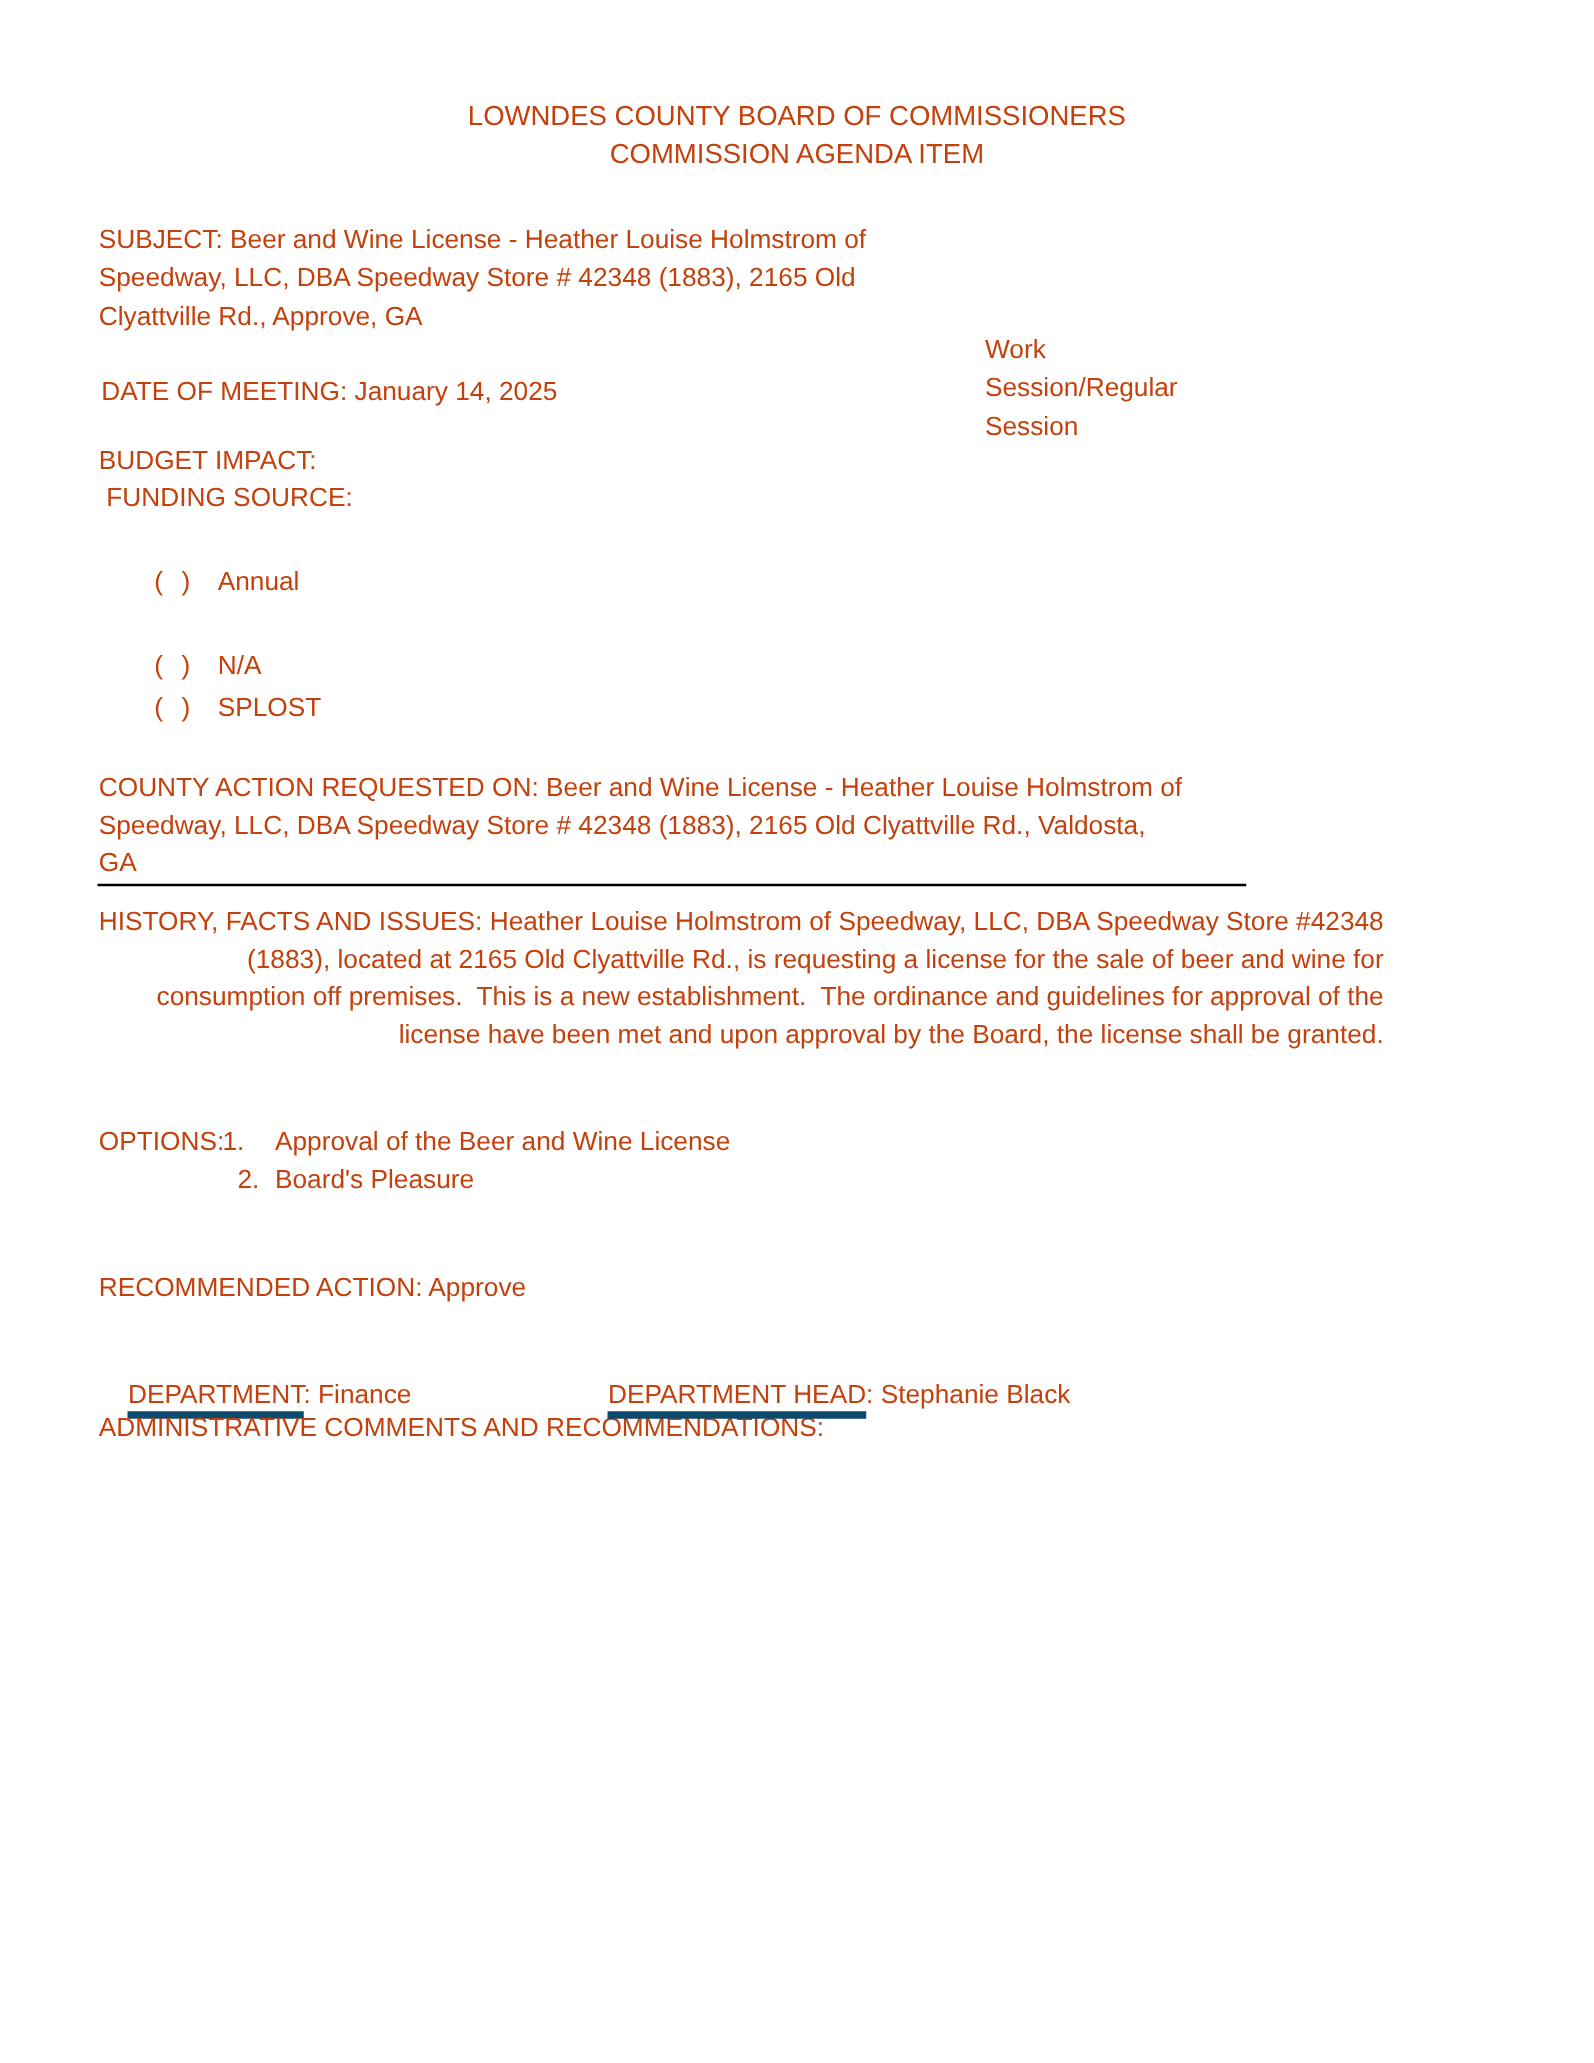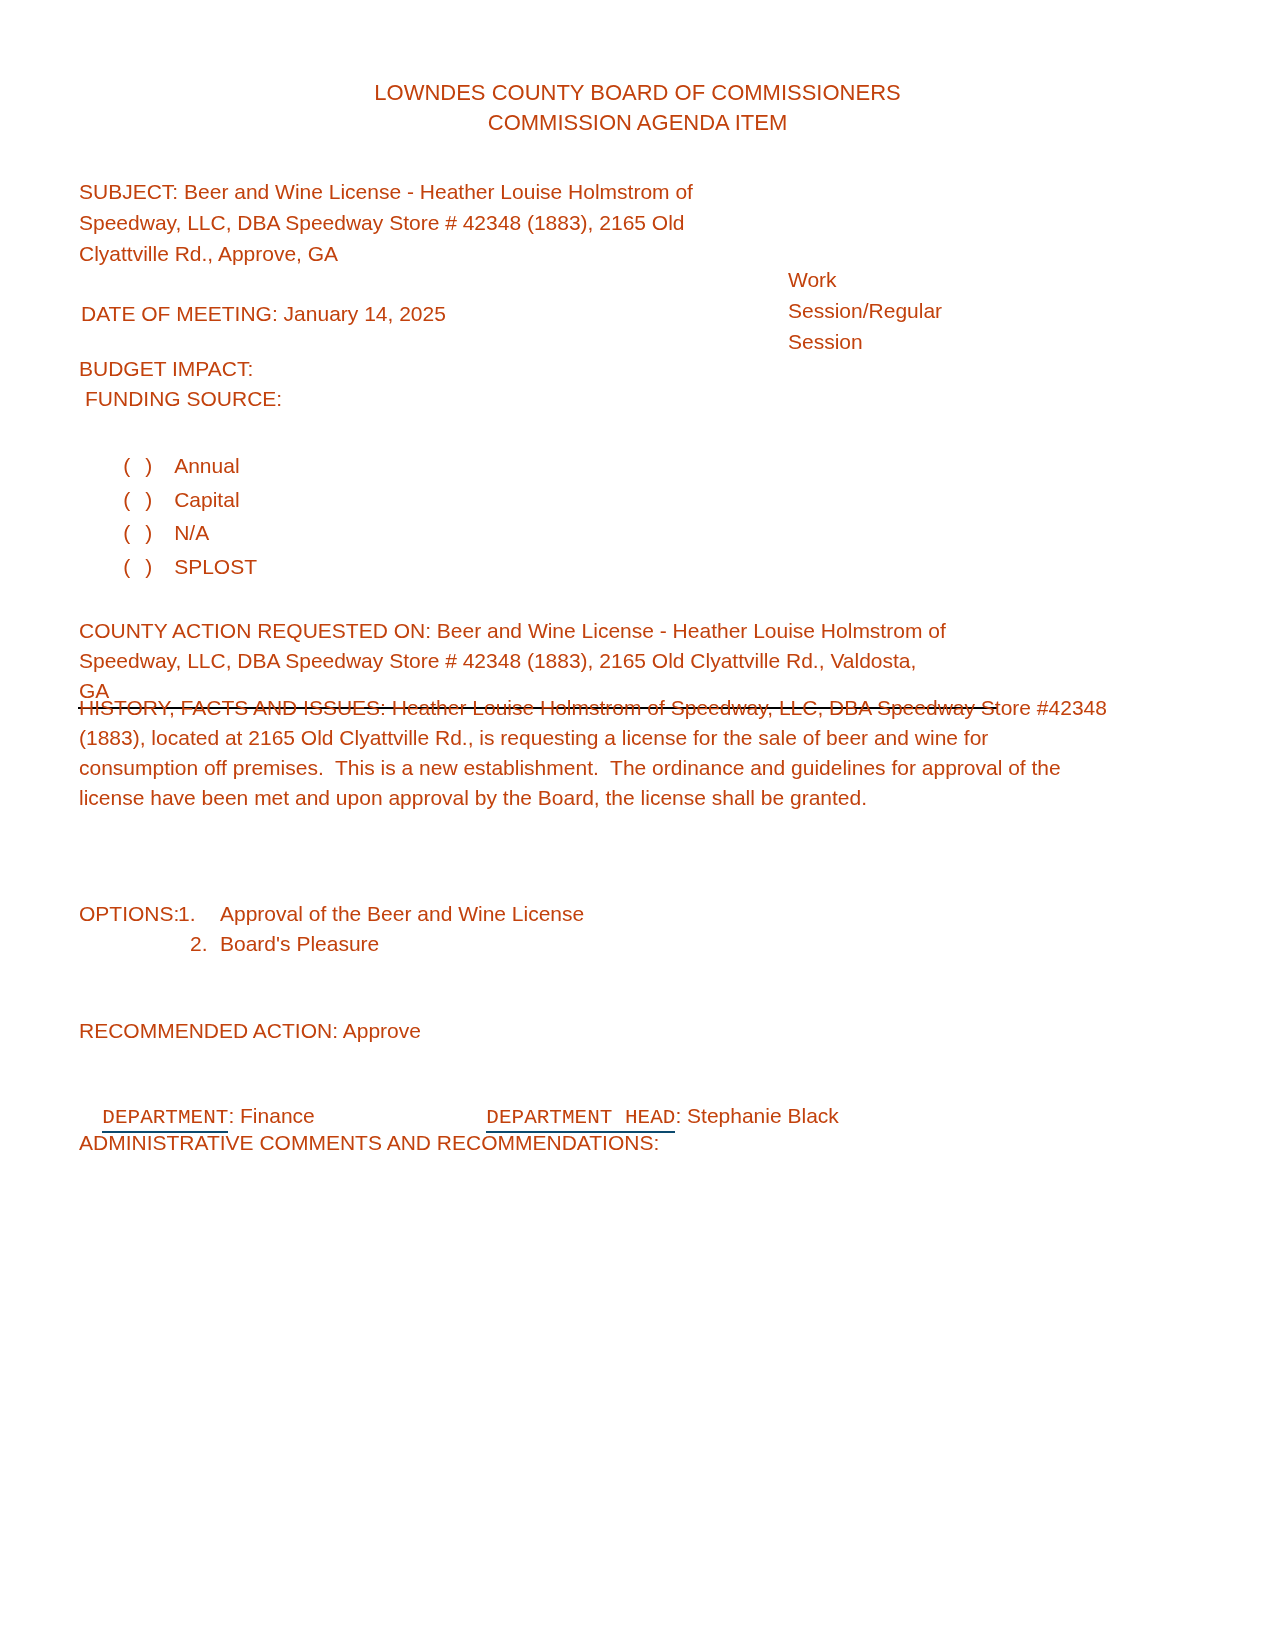--- a/index.html
+++ b/index.html
@@ -26,30 +26,30 @@
   .session-col{left:788px;top:264px;}
   .session-col .ln{line-height:31px;}
   .date-line{left:81px;top:299px;}
   .budget-impact{left:79px;top:354px;}
   .funding-source{left:85px;top:384px;}
   .fund-item{left:100px;}
   .fund-paren{word-spacing:9px;}
   .fund-label{margin-left:22px;}
   .county-action{left:79px;top:616px;}
   .rule{left:78px;top:707px;width:919px;height:2px;background:#000;}
-  .history{left:79px;top:693px;}
+  .history{left:79px;top:723px;text-align:right;}
   .options-label{left:79px;top:899px;}
   .opt-num-1{left:178px;top:899px;}
   .opt-text-1{left:220px;top:899px;}
   .opt-num-2{left:190px;top:929px;}
   .opt-text-2{left:220px;top:929px;}
   .recommended{left:79px;top:1016px;}
   .dept-row{left:79px;top:1071px;}
   .dept-head-row{left:463px;top:1071px;}
-  .u-label{border-bottom:2px solid #0c4a6e;padding-bottom:2px;font-family:Liberation Mono, monospace;}
+  .u-label{border-bottom:6px solid #0c4a6e;padding-bottom:2px;}
   .admin-row{left:79px;top:1128px;}
 </style>
 </head>
 <body>
 
 <div class="page">
 
   <div class="abs title">
     <div class="ln">LOWNDES COUNTY BOARD OF COMMISSIONERS</div>
     <div class="ln">COMMISSION AGENDA ITEM</div>
@@ -67,23 +67,20 @@
     <div class="ln">Session</div>
   </div>
 
   <div class="abs date-line ln">DATE OF MEETING: January 14, 2025</div>
 
   <div class="abs budget-impact ln">BUDGET IMPACT:</div>
   <div class="abs funding-source ln">FUNDING SOURCE:</div>
 
   <div class="abs fund-item ln" style="top:421px;">
     <span class="fund-paren">( )</span><span class="fund-label">Annual</span>
-  </div>
-  <div class="abs fund-item ln" style="top:455px;">
-    <span class="fund-paren">( )</span><span class="fund-label">Capital</span>
   </div>
   <div class="abs fund-item ln" style="top:488px;">
     <span class="fund-paren">( )</span><span class="fund-label">N/A</span>
   </div>
   <div class="abs fund-item ln" style="top:522px;">
     <span class="fund-paren">( )</span><span class="fund-label">SPLOST</span>
   </div>
 
   <div class="abs county-action">
     <div class="ln">COUNTY ACTION REQUESTED ON: Beer and Wine License - Heather Louise Holmstrom of</div>

